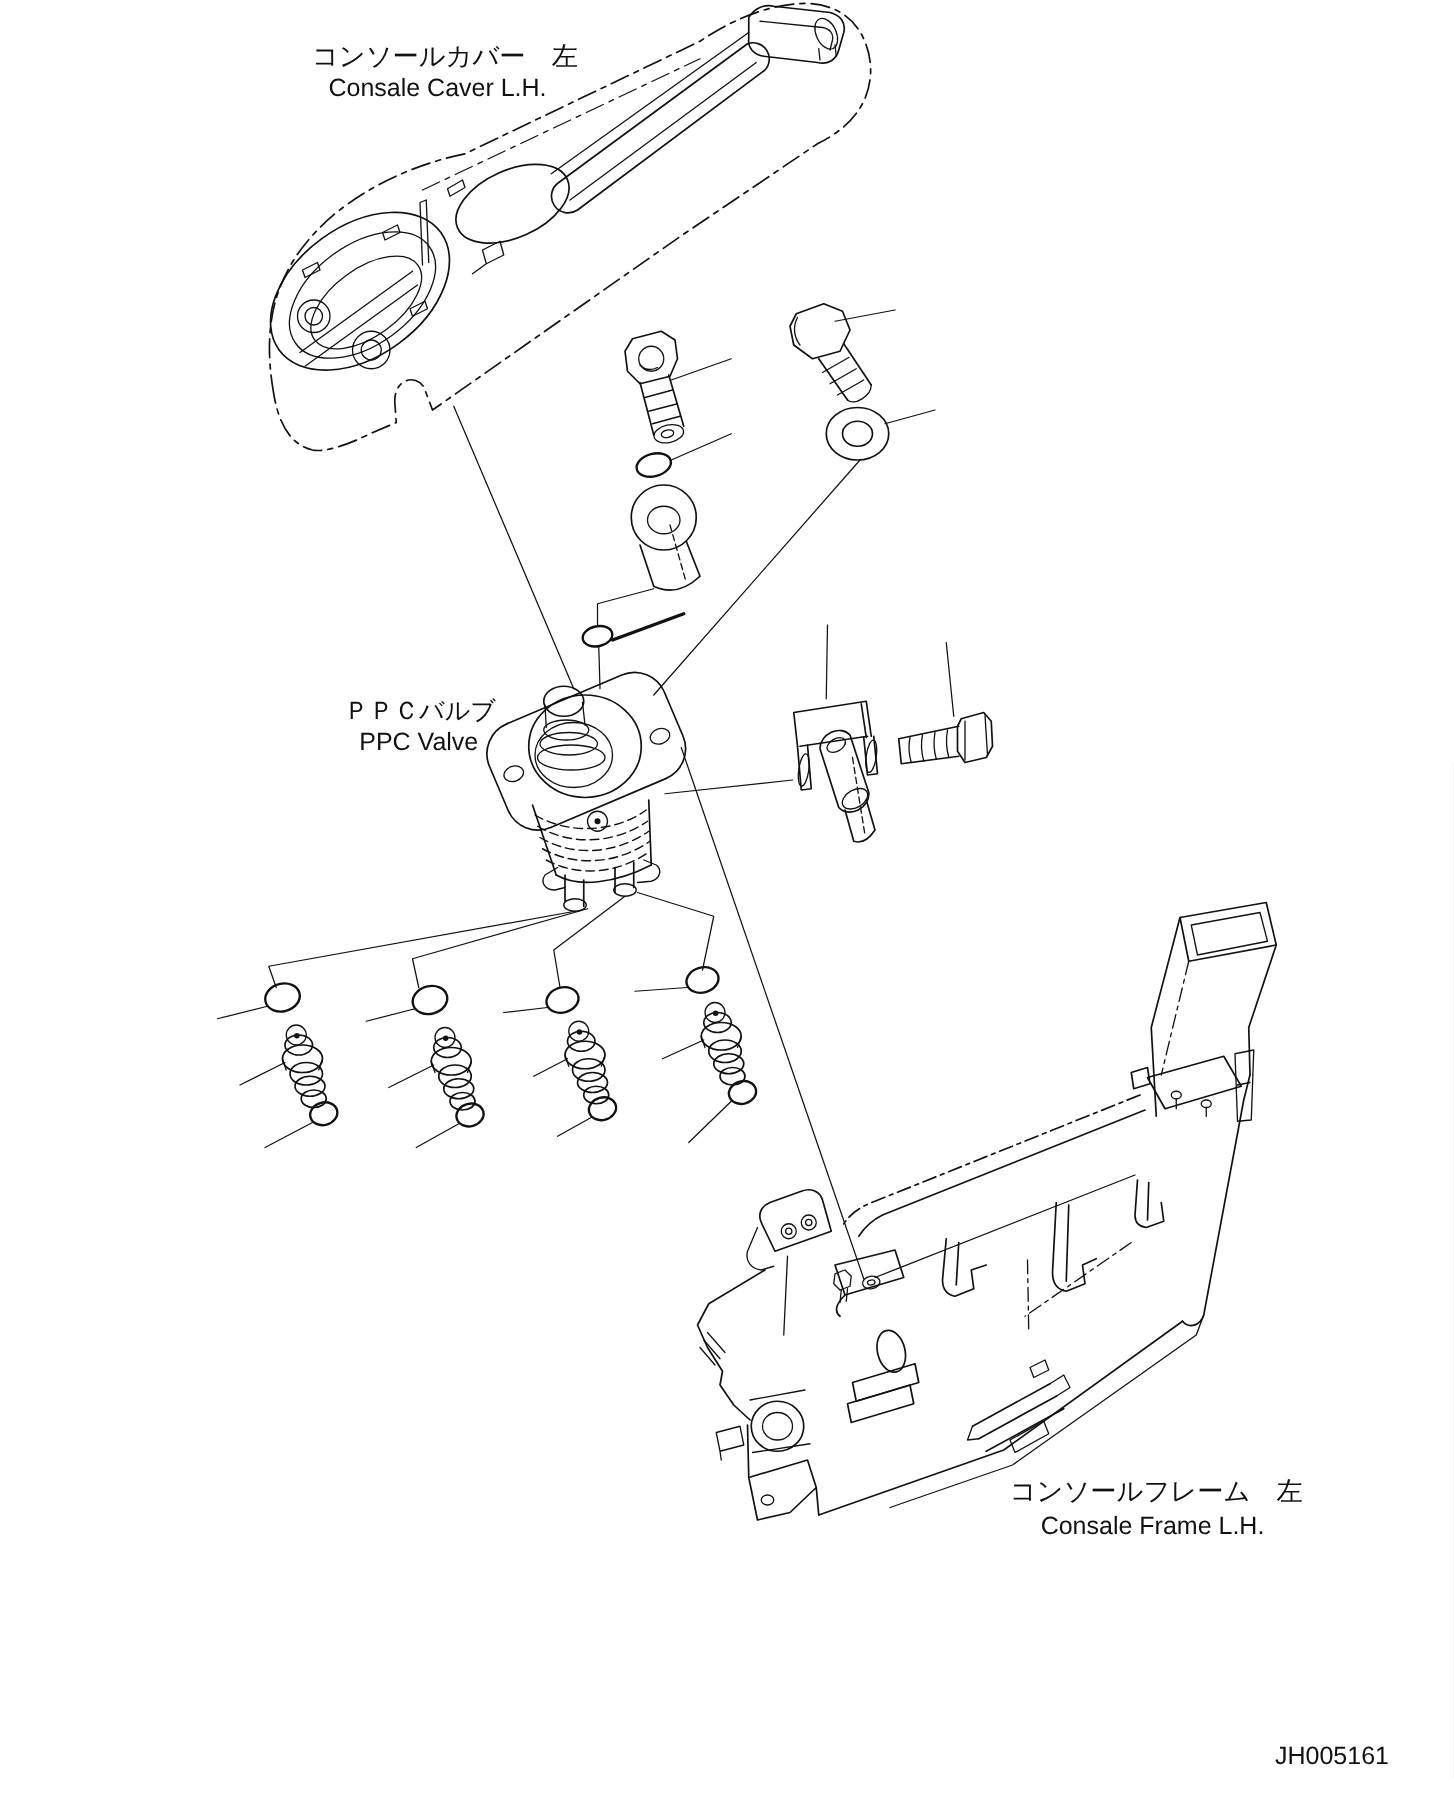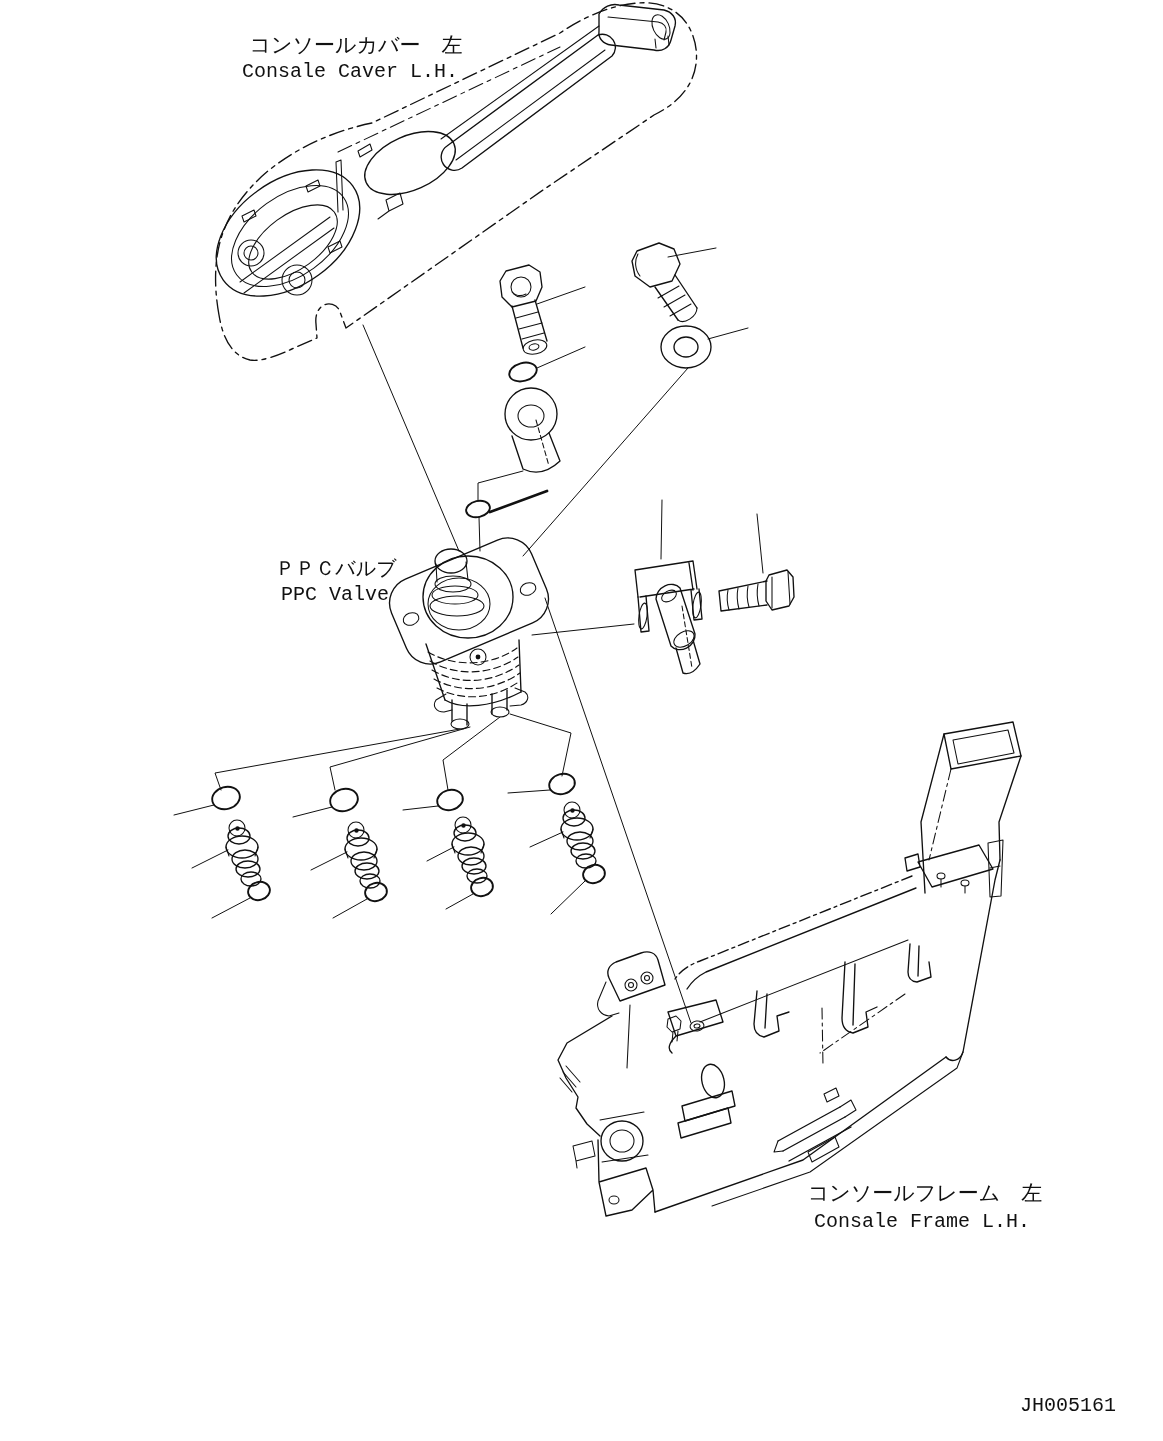--- a/index.html
+++ b/index.html
@@ -1,21 +1,21 @@
 <!DOCTYPE html>
 <html><head>
 <meta charset="utf-8">
 <style>
   html,body{margin:0;padding:0;background:#e8e8e8;}
   .sheet{
     position:relative;
     width:1163px;height:1441px;
     margin:0 auto;
     background:#ffffff;
-    font-family:Liberation Mono, monospace;
+    font-family:Liberation Sans, sans-serif;
     text-align:right;
   }
   svg{display:block;width:1163px;height:1441px;}
   .ln{stroke:#111;fill:none;stroke-width:1.35;stroke-linecap:round;stroke-linejoin:round;}
   .thin{stroke-width:1.05;}
   .phantom{stroke-dasharray:15 5 4 5;}
   .cdash{stroke-dasharray:11 4 3 4;}
   .spring{stroke-dasharray:7 4;stroke-width:1.15;}
   .hid{stroke-dasharray:5 3;stroke-width:1.05;}
   .oring{stroke-width:1.9;}

